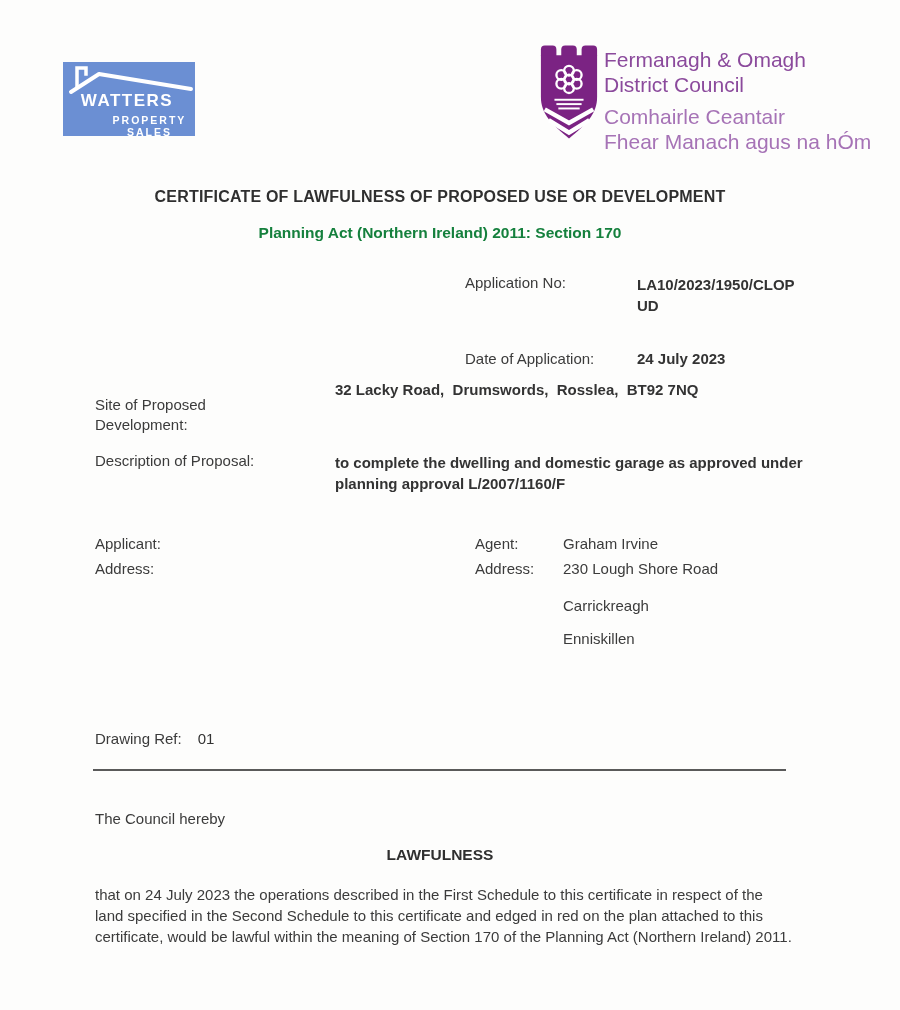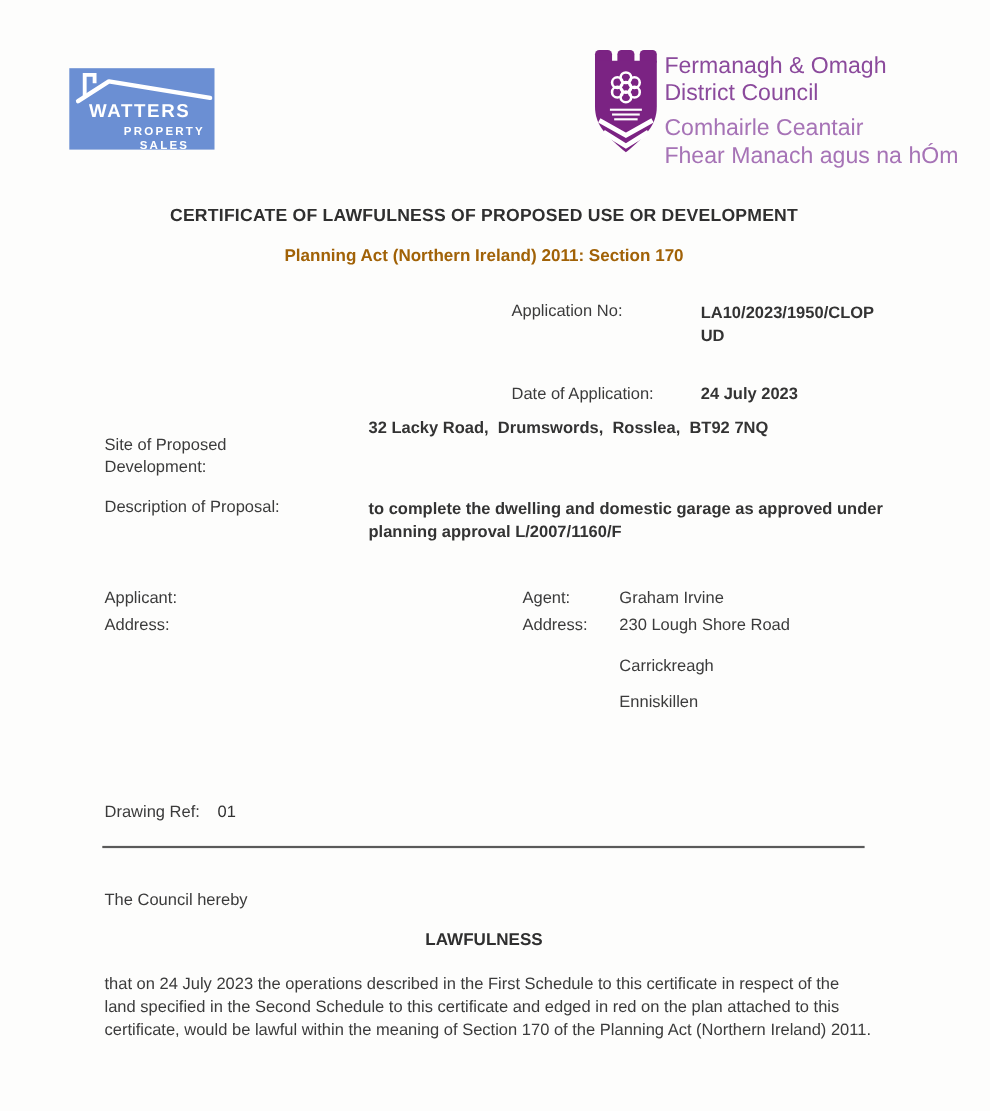--- a/index.html
+++ b/index.html
@@ -40,21 +40,21 @@
   .council-ga { color: #a673b6; font-size: 21px; font-weight: 500; }
   .council-gap { height: 7px; }
 
   
   .doc-title {
     left: 0; top: 188px; width: 880px; text-align: center;
     font-size: 16px; font-weight: bold; color: #2f2f2f; letter-spacing: 0.2px;
   }
   .doc-subtitle {
     left: 0; top: 224px; width: 880px; text-align: center;
-    font-size: 15.5px; font-weight: bold; color: #a16207;
+    font-size: 15.5px; font-weight: bold; color: #15803d;
   }
   .app-label    { left: 465px; top: 274px; }
   .app-value    { left: 637px; top: 274px; width: 180px; line-height: 21px; }
   .date-label   { left: 465px; top: 350px; }
   .date-value   { left: 637px; top: 350px; }
   .site-label   { left: 95px;  top: 395px; width: 180px; line-height: 20px; }
   .site-value   { left: 335px; top: 381px; width: 500px; }
   .desc-label   { left: 95px;  top: 452px; }
   .desc-value   { left: 335px; top: 452px; width: 492px; line-height: 21px; }
   .applicant-label   { left: 95px; top: 535px; }

